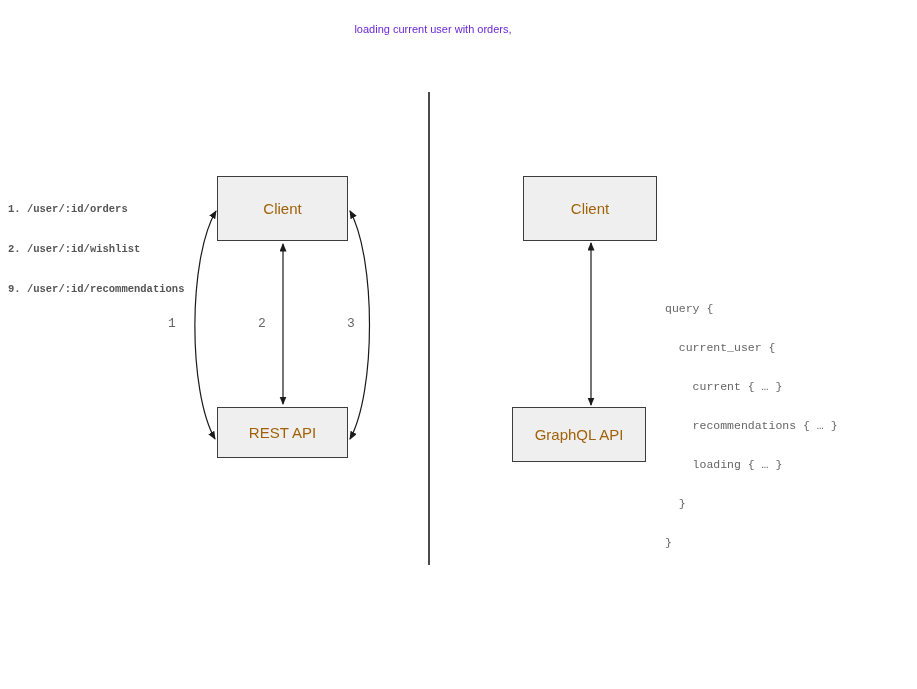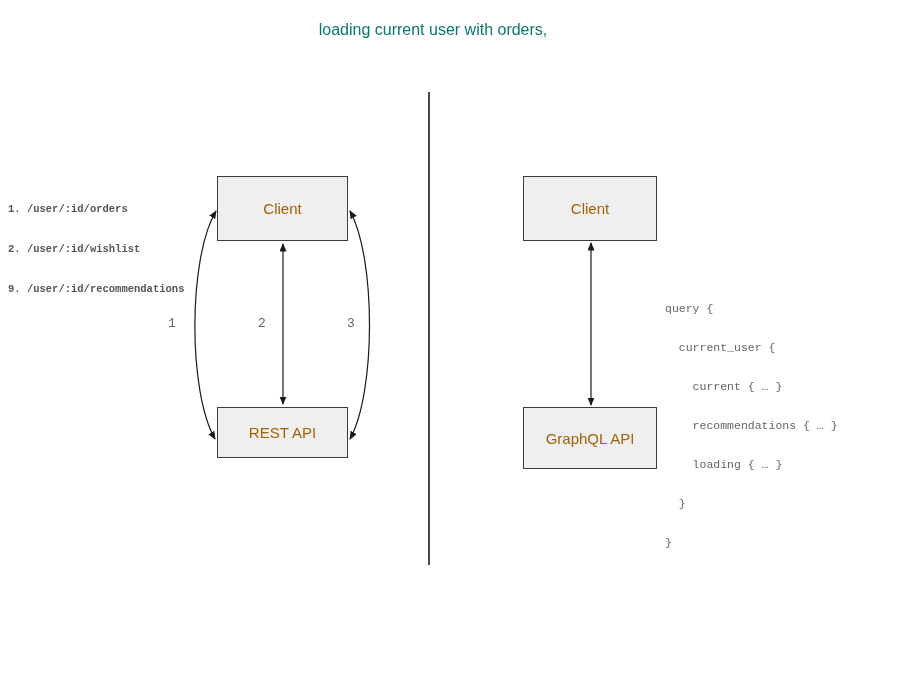--- a/index.html
+++ b/index.html
@@ -14,23 +14,23 @@
     height: 689px;
     background: #ffffff;
     overflow: hidden;
   }
   .title {
     position: absolute;
     left: 433px;
     top: 19px;
     transform: translateX(-50%);
     text-align: center;
-    font-size: 16px;
+    font-size: 11px;
     line-height: 21px;
-    color: #0f766e;
+    color: #6d28d9;
     white-space: nowrap;
   }
   .divider {
     position: absolute;
     left: 428px;
     top: 92px;
     width: 2px;
     height: 473px;
     background: #4a4a4a;
   }
@@ -41,21 +41,21 @@
     display: flex;
     align-items: center;
     justify-content: center;
     font-size: 15px;
     color: #a16207;
     box-sizing: border-box;
   }
   .box-client-left  { left: 217px; top: 176px; width: 131px; height: 65px; }
   .box-rest-api     { left: 217px; top: 407px; width: 131px; height: 51px; }
   .box-client-right { left: 523px; top: 176px; width: 134px; height: 65px; }
-  .box-graphql-api  { left: 523px; top: 407px; width: 134px; height: 62px; }
+  .box-graphql-api  { left: 512px; top: 407px; width: 134px; height: 55px; }
   .mono {
     font-family: "Liberation Mono", "DejaVu Sans Mono", monospace;
     white-space: pre;
   }
   .endpoints {
     position: absolute;
     left: 8px;
     top: 176px;
     font-size: 10.5px;
     line-height: 13.4px;

